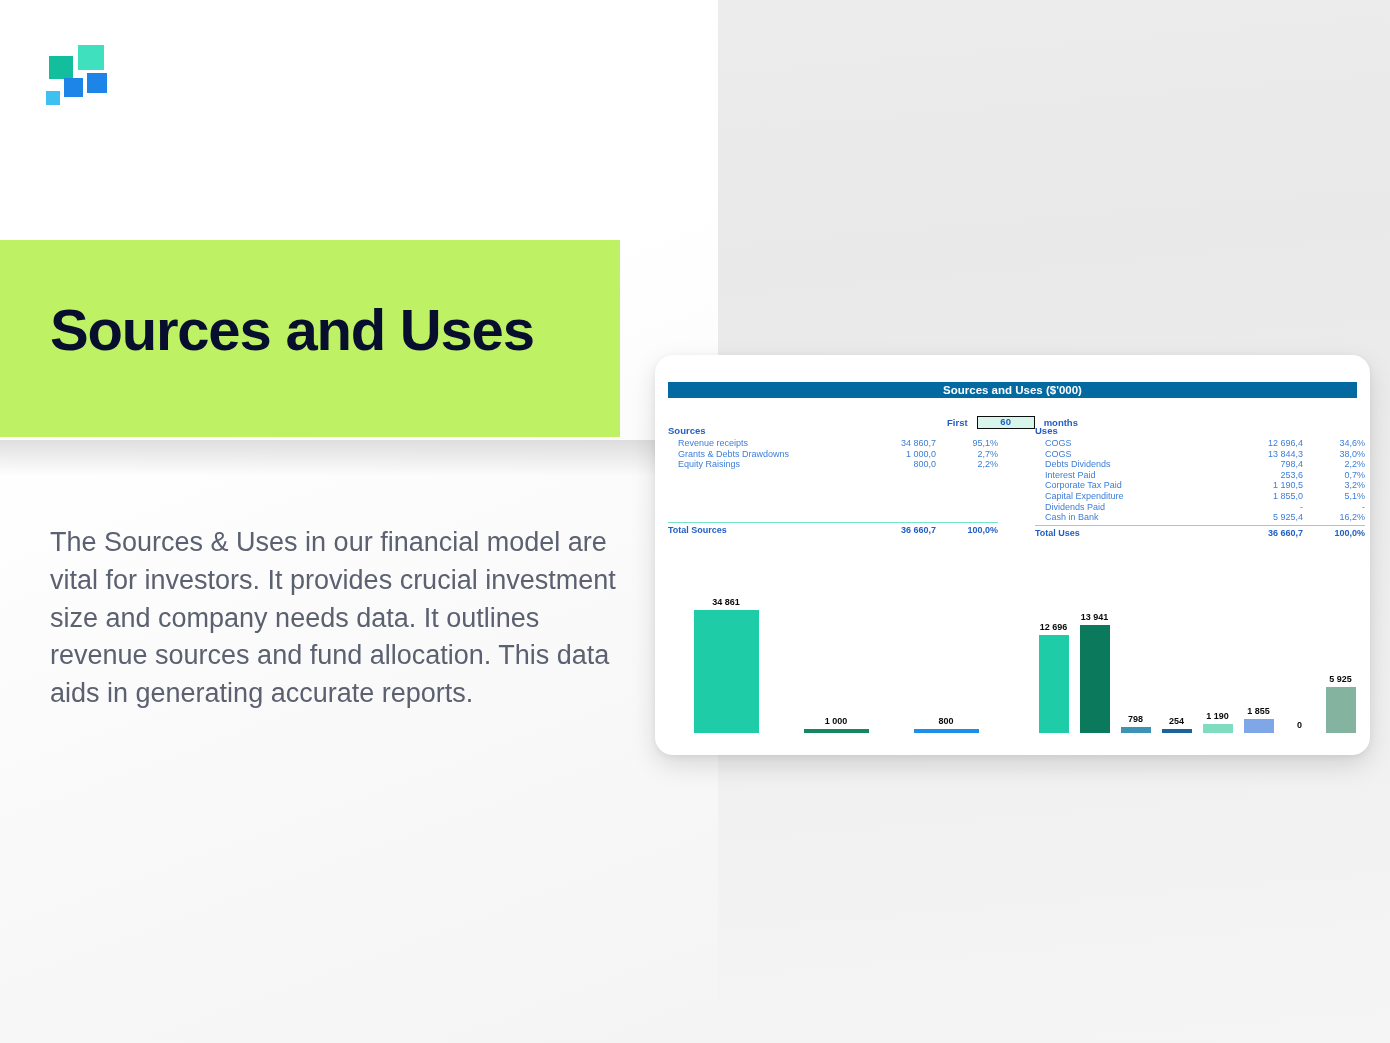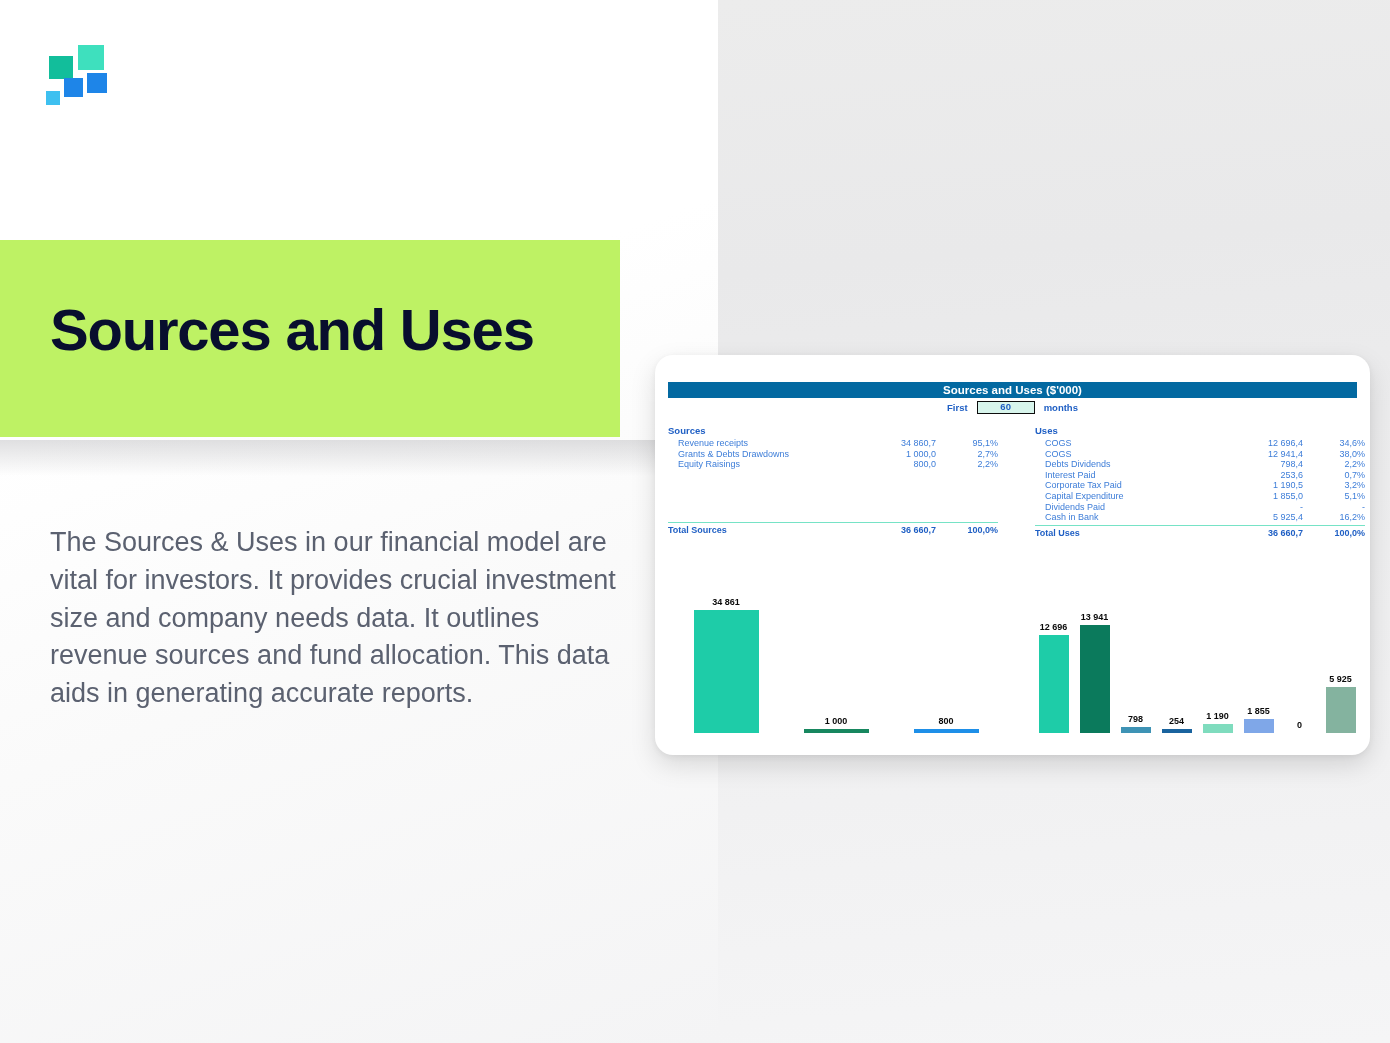--- a/index.html
+++ b/index.html
@@ -66,21 +66,21 @@
     background: #ffffff; border-radius: 18px;
     box-shadow: 0 10px 26px rgba(0,0,0,.13), 0 2px 6px rgba(0,0,0,.06);
     overflow: hidden;
   }
   .card-head {
     position: absolute; left: 13px; top: 27px; width: 689px; height: 16px;
     background: #0369a1; color: #ffffff;
     font-size: 11.5px; font-weight: 700; text-align: center; line-height: 16px;
   }
   
-  .period { position: absolute; left: 13px; top: 44px; width: 689px; height: 16px; }
+  .period { position: absolute; left: 13px; top: 59px; width: 689px; height: 16px; }
   .period-row { display: flex; align-items: center; justify-content: center; height: 16px; }
   .period-lbl { font-size: 9.5px; font-weight: 700; color: #1F5FC4; }
   .period-box {
     width: 58px; height: 13px; margin: 0 9px; background: #D8F5EC;
     border: 1.5px solid #0d0d0d; text-align: center;
     font-size: 9.5px; font-weight: 700; color: #1F5FC4; line-height: 10px;
   }
 
   
   .tbl { position: absolute; top: 70px; width: 330px; font-size: 9px; color: #3D7DD8; }
@@ -176,21 +176,21 @@
   <div class="tbl tbl-right">
     <h4>Uses</h4>
     <div id="uses-rows">
         <div class="row">
           <span class="nm">COGS</span>
           <span class="val">12 696,4</span>
           <span class="pct">34,6%</span>
         </div>
         <div class="row">
           <span class="nm">COGS</span>
-          <span class="val">12 941,4</span>
+          <span class="val">13 844,3</span>
           <span class="pct">38,0%</span>
         </div>
         <div class="row">
           <span class="nm">Debts Dividends</span>
           <span class="val">798,4</span>
           <span class="pct">2,2%</span>
         </div>
         <div class="row">
           <span class="nm">Interest Paid</span>
           <span class="val">253,6</span>

